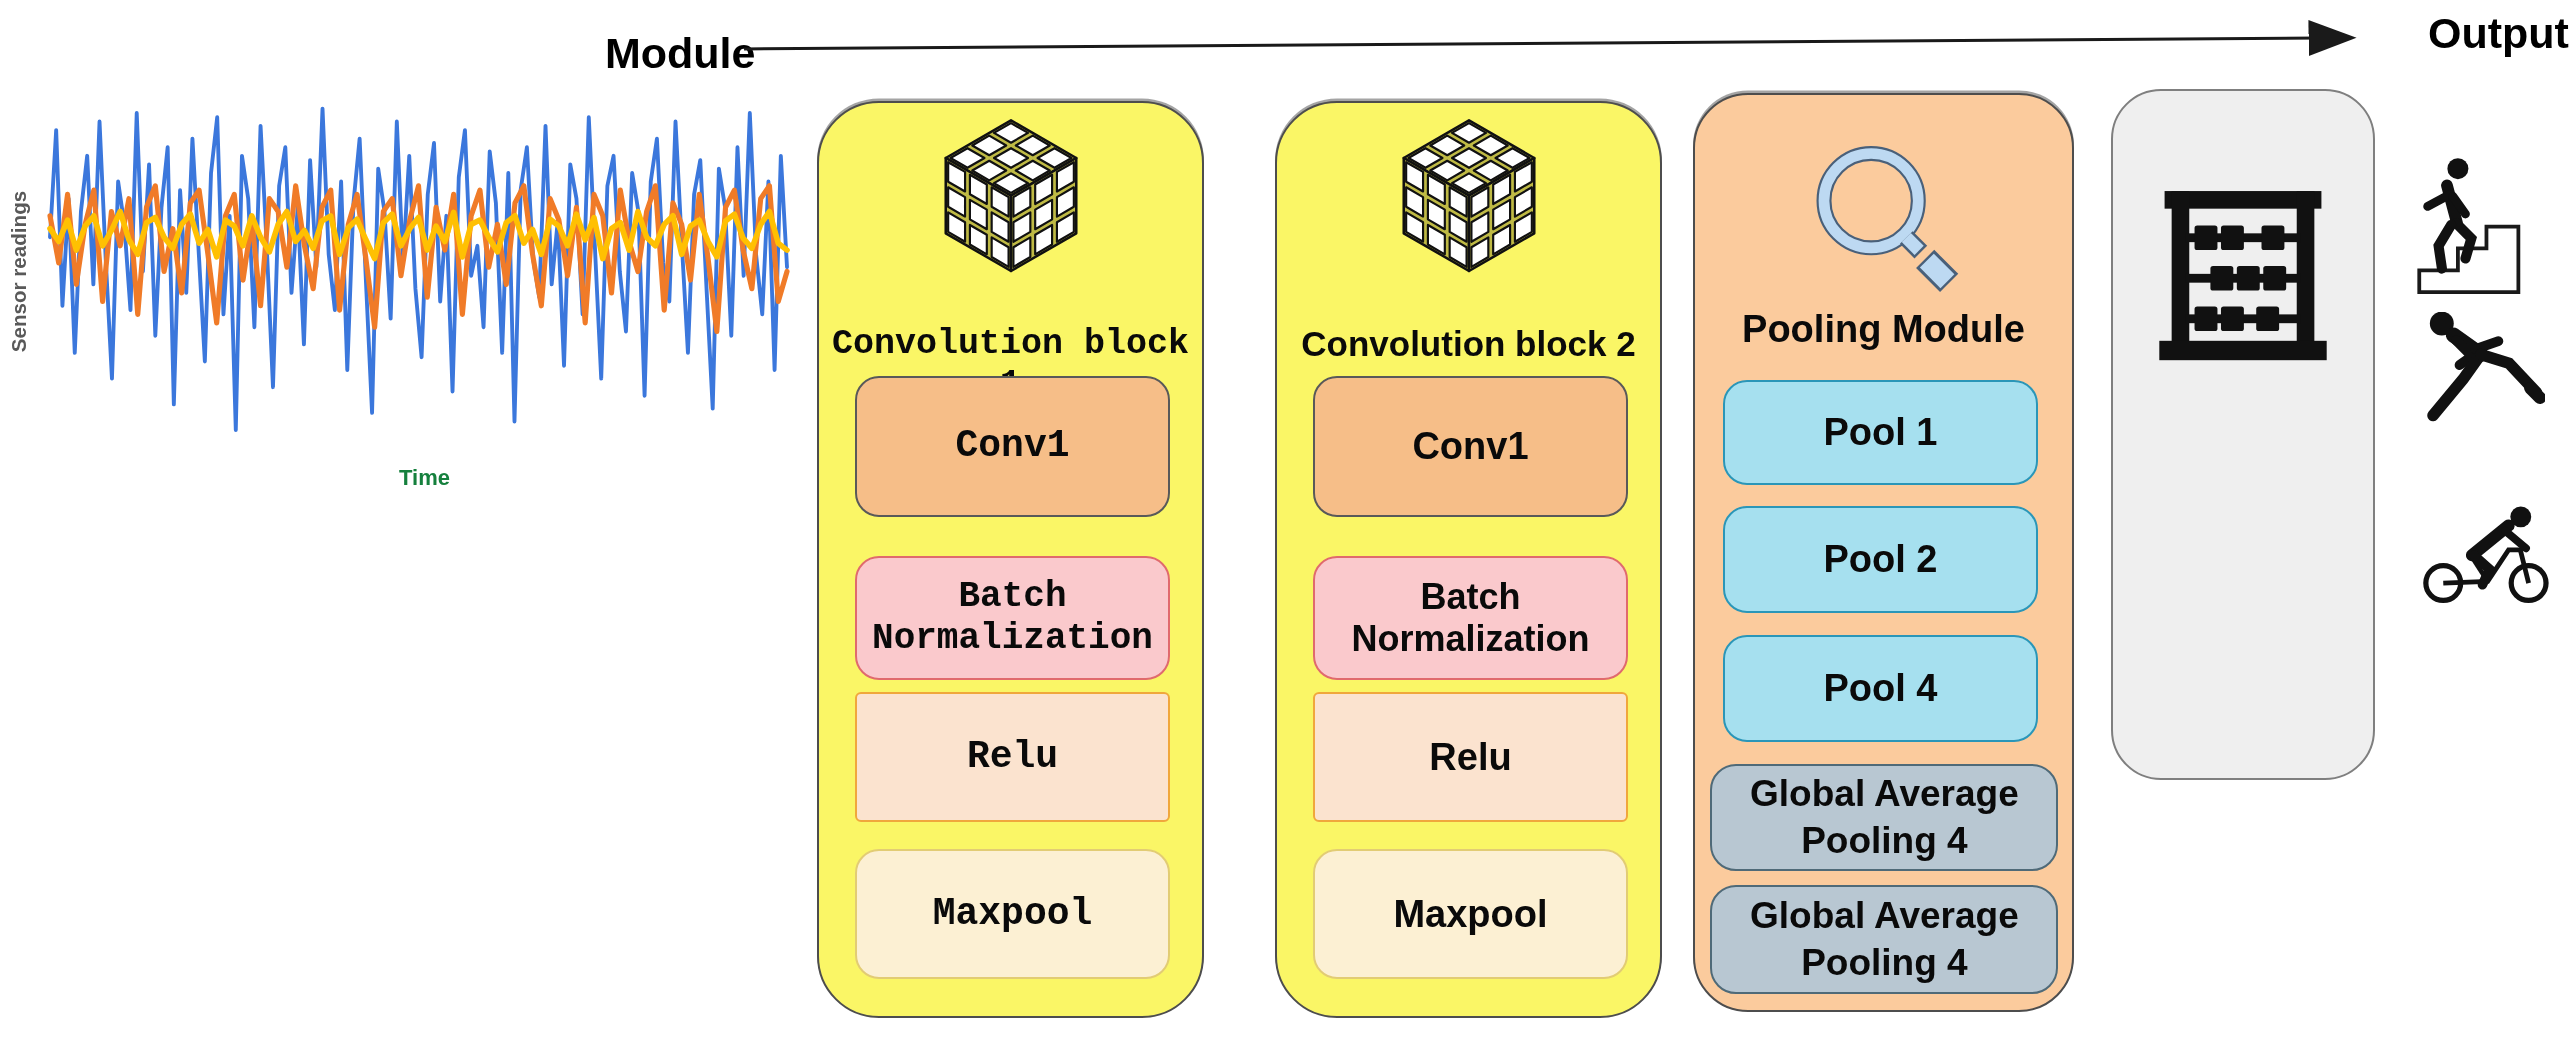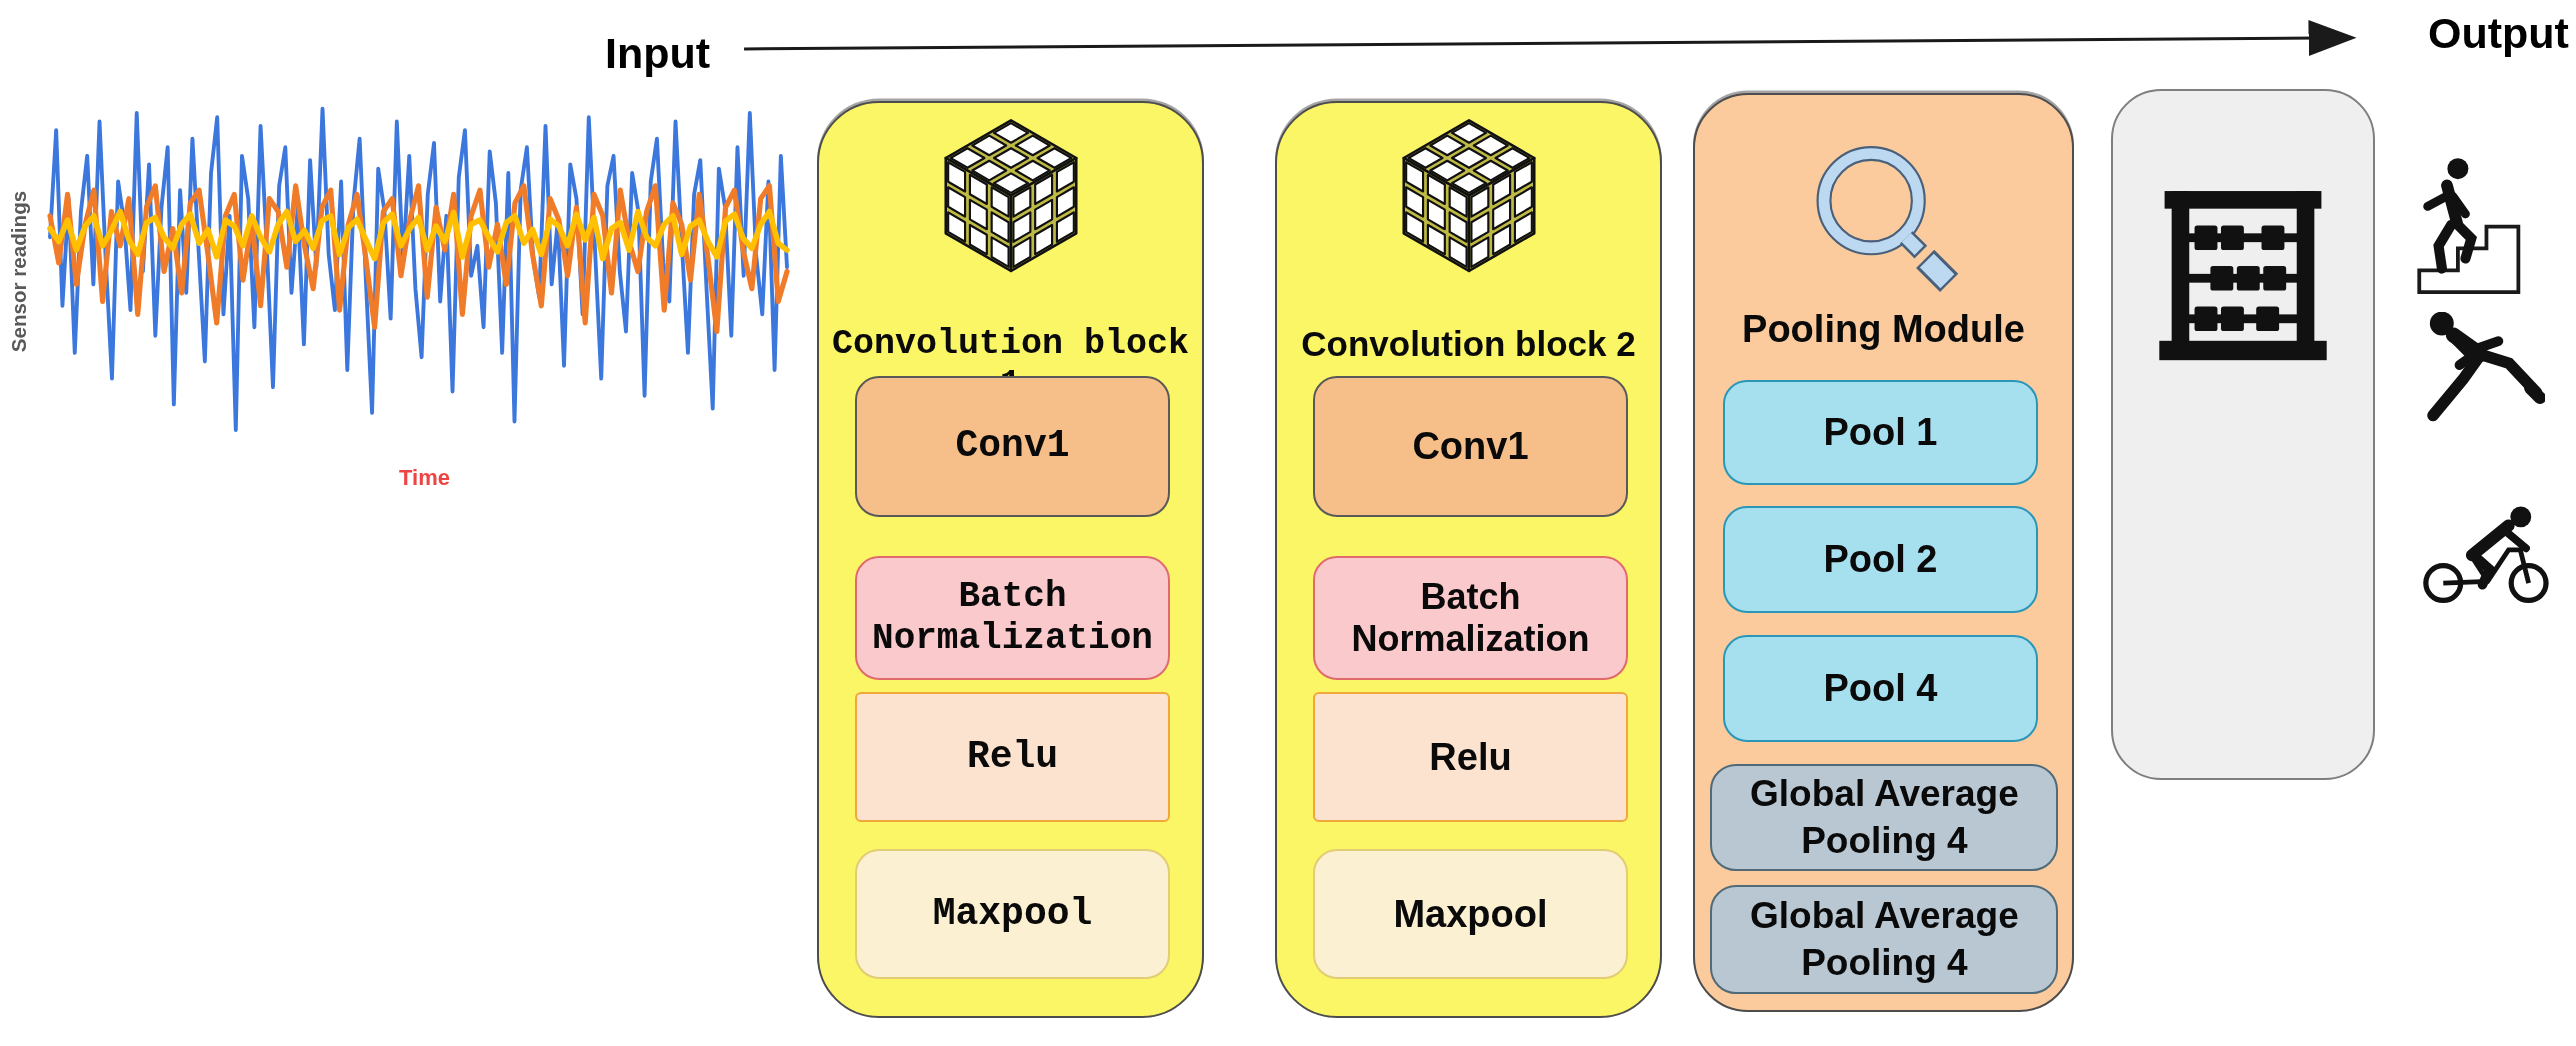--- a/index.html
+++ b/index.html
@@ -4,21 +4,21 @@
 <style>
   html,body{margin:0;padding:0;background:#fff;}
   .canvas{position:relative;width:2576px;height:1047px;background:#fff;overflow:hidden;
           font-family:"Liberation Sans",sans-serif;color:#0a0a0a;}
   svg{display:block;}
   
   .chart-area{position:absolute;left:26px;top:94px;width:797px;height:403px;}
   .ylabel{position:absolute;left:-86px;top:257px;width:214px;height:29px;
           transform:rotate(-90deg);text-align:center;font-size:20.6px;font-weight:700;color:#595959;}
   .xlabel{position:absolute;left:339px;top:465px;width:171px;text-align:center;
-          font-size:22px;font-weight:700;color:#ef4444;}
+          font-size:22px;font-weight:700;color:#15803d;}
   
   .io-label{position:absolute;font-size:43px;font-weight:700;color:#000;}
   .io-label.input{left:605px;top:29px;}
   .io-label.output{left:2428px;top:8.6px;}
   .flow-arrow{position:absolute;left:0;top:0;width:2576px;height:103px;pointer-events:none;}
   
   .panel{position:absolute;box-sizing:border-box;border:2.6px solid #4d4d4d;}
   .panel.conv{width:387px;height:917px;top:101px;border-radius:62px;background:#faf666;
               box-shadow:0 -2.6px 0 rgba(90,90,90,.55);}
   #conv1{left:817px;font-family:Liberation Mono, monospace;} #conv2{left:1275px;}
@@ -63,21 +63,21 @@
   <div class="chart-area">
     <svg width="797" height="403" viewBox="0 0 930 470">
         <polyline points="28.0,167.0 35.2,42.0 42.5,247.0 49.7,122.0 56.9,302.0 64.1,137.0 71.4,72.0 78.6,222.0 85.8,32.0 93.0,192.0 100.3,332.0 107.5,102.0 114.7,152.0 121.9,252.0 129.2,22.0 136.4,207.0 143.6,82.0 150.9,282.0 158.1,132.0 165.3,62.0 172.5,362.0 179.8,112.0 187.0,232.0 194.2,52.0 201.4,182.0 208.7,312.0 215.9,92.0 223.1,27.0 230.4,257.0 237.6,142.0 244.8,392.0 252.0,72.0 259.3,122.0 266.5,272.0 273.7,37.0 280.9,177.0 288.2,342.0 295.4,107.0 302.6,62.0 309.8,232.0 317.1,132.0 324.3,292.0 331.5,77.0 338.8,202.0 346.0,17.0 353.2,187.0 360.4,252.0 367.7,102.0 374.9,322.0 382.1,127.0 389.3,52.0 396.6,217.0 403.8,372.0 411.0,87.0 418.3,137.0 425.5,262.0 432.7,32.0 439.9,197.0 447.2,72.0 454.4,227.0 461.6,307.0 468.8,117.0 476.1,57.0 483.3,242.0 490.5,142.0 497.7,347.0 505.0,97.0 512.2,42.0 519.4,212.0 526.7,177.0 533.9,272.0 541.1,67.0 548.3,127.0 555.6,302.0 562.8,92.0 570.0,382.0 577.2,112.0 584.5,62.0 591.7,192.0 598.9,237.0 606.2,37.0 613.4,222.0 620.6,147.0 627.8,317.0 635.1,82.0 642.3,122.0 649.5,257.0 656.7,27.0 664.0,182.0 671.2,332.0 678.4,107.0 685.6,72.0 692.9,207.0 700.1,277.0 707.3,92.0 714.6,137.0 721.8,352.0 729.0,102.0 736.2,52.0 743.5,197.0 750.7,242.0 757.9,32.0 765.1,172.0 772.4,302.0 779.6,117.0 786.8,77.0 794.1,227.0 801.3,367.0 808.5,87.0 815.7,132.0 823.0,282.0 830.2,62.0 837.4,212.0 844.6,22.0 851.9,187.0 859.1,257.0 866.3,102.0 873.5,322.0 880.8,72.0 888.0,202.0" fill="none" stroke="#3b77dc" stroke-width="4.5" stroke-linejoin="round" stroke-linecap="round"></polyline>
         <polyline points="28.0,142.0 38.2,197.0 48.5,117.0 58.7,222.0 69.0,152.0 79.2,112.0 89.4,242.0 99.7,137.0 109.9,177.0 120.1,122.0 130.4,257.0 140.6,132.0 150.9,107.0 161.1,207.0 171.3,157.0 181.6,232.0 191.8,127.0 202.0,112.0 212.3,187.0 222.5,267.0 232.8,142.0 243.0,117.0 253.2,217.0 263.5,147.0 273.7,247.0 284.0,122.0 294.2,137.0 304.4,202.0 314.7,107.0 324.9,177.0 335.1,227.0 345.4,132.0 355.6,112.0 365.9,252.0 376.1,152.0 386.3,117.0 396.6,192.0 406.8,272.0 417.0,137.0 427.3,122.0 437.5,212.0 447.8,147.0 458.0,107.0 468.2,237.0 478.5,132.0 488.7,182.0 499.0,117.0 509.2,257.0 519.4,142.0 529.7,112.0 539.9,202.0 550.1,152.0 560.4,222.0 570.6,127.0 580.9,107.0 591.1,187.0 601.3,247.0 611.6,122.0 621.8,147.0 632.0,212.0 642.3,132.0 652.5,267.0 662.8,117.0 673.0,142.0 683.2,232.0 693.5,112.0 703.7,172.0 714.0,207.0 724.2,137.0 734.4,107.0 744.7,252.0 754.9,127.0 765.1,152.0 775.4,217.0 785.6,117.0 795.9,192.0 806.1,277.0 816.3,132.0 826.6,112.0 836.8,182.0 847.0,227.0 857.3,122.0 867.5,107.0 877.8,242.0 888.0,207.0" fill="none" stroke="#f07b28" stroke-width="6" stroke-linejoin="round" stroke-linecap="round"></polyline>
         <polyline points="28.0,157.0 38.2,172.0 48.5,147.0 58.7,182.0 69.0,154.0 79.2,142.0 89.4,177.0 99.7,159.0 109.9,137.0 120.1,170.0 130.4,187.0 140.6,150.0 150.9,144.0 161.1,167.0 171.3,180.0 181.6,152.0 191.8,140.0 202.0,174.0 212.3,158.0 222.5,190.0 232.8,147.0 243.0,154.0 253.2,177.0 263.5,142.0 273.7,167.0 284.0,184.0 294.2,152.0 304.4,137.0 314.7,172.0 324.9,159.0 335.1,180.0 345.4,148.0 355.6,142.0 365.9,187.0 376.1,156.0 386.3,146.0 396.6,170.0 406.8,192.0 417.0,150.0 427.3,140.0 437.5,177.0 447.8,157.0 458.0,144.0 468.2,182.0 478.5,154.0 488.7,172.0 499.0,138.0 509.2,190.0 519.4,152.0 529.7,147.0 539.9,167.0 550.1,184.0 560.4,150.0 570.6,142.0 580.9,174.0 591.1,158.0 601.3,187.0 611.6,146.0 621.8,154.0 632.0,177.0 642.3,140.0 652.5,170.0 662.8,144.0 673.0,192.0 683.2,157.0 693.5,150.0 703.7,182.0 714.0,137.0 724.2,167.0 734.4,177.0 744.7,152.0 754.9,142.0 765.1,187.0 775.4,154.0 785.6,147.0 795.9,172.0 806.1,190.0 816.3,148.0 826.6,140.0 836.8,168.0 847.0,180.0 857.3,152.0 867.5,137.0 877.8,174.0 888.0,182.0" fill="none" stroke="#ffc002" stroke-width="6.5" stroke-linejoin="round" stroke-linecap="round"></polyline>
       </svg>
   </div>
   <div class="ylabel">Sensor readings</div>
   <div class="xlabel">Time</div>
 
-  <div class="io-label input">Input</div>
+  <div class="io-label input">Module</div>
   <svg class="flow-arrow" viewBox="0 0 3005 120">
     <defs>
       <marker id="ah" markerWidth="16" markerHeight="12" refX="14" refY="6" orient="auto">
         <path d="M0,0 L16,6 L0,12 Z" fill="#1a1a1a"></path>
       </marker>
     </defs>
     <line x1="868" y1="57" x2="2742" y2="44" stroke="#1a1a1a" stroke-width="3.5" marker-end="url(#ah)"></line>
   </svg>
   <div class="io-label output">Output</div>
 

